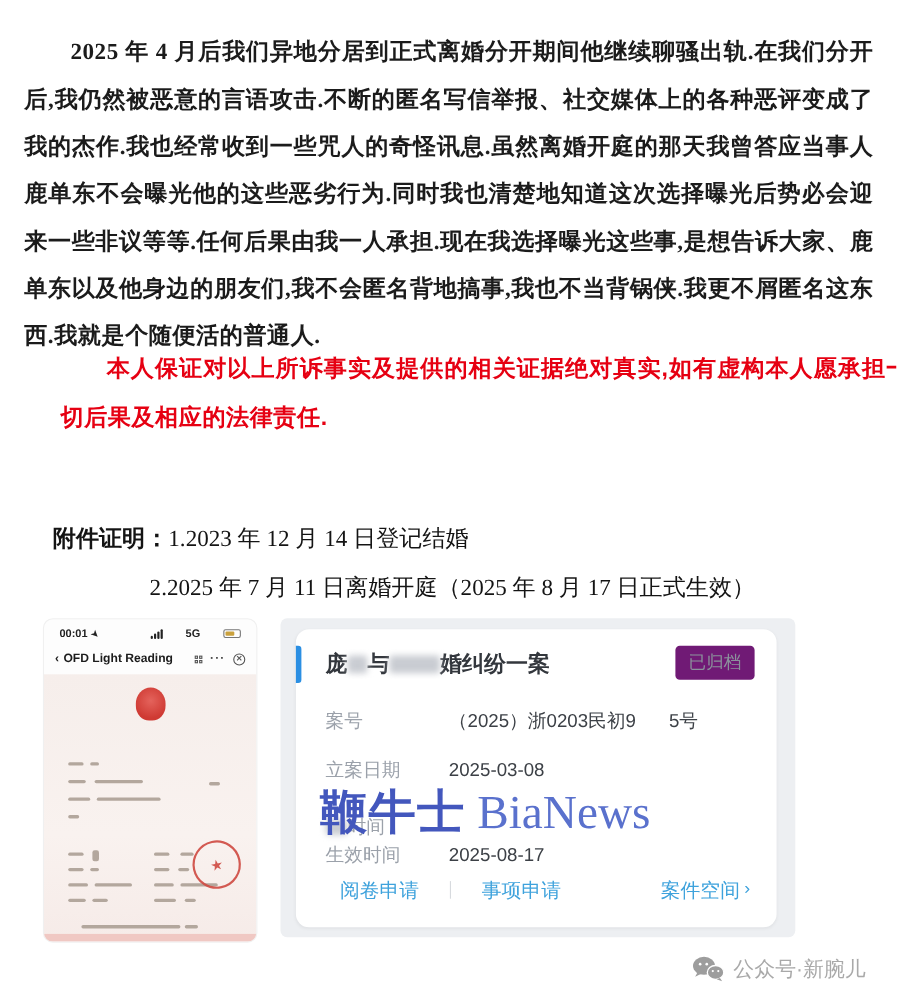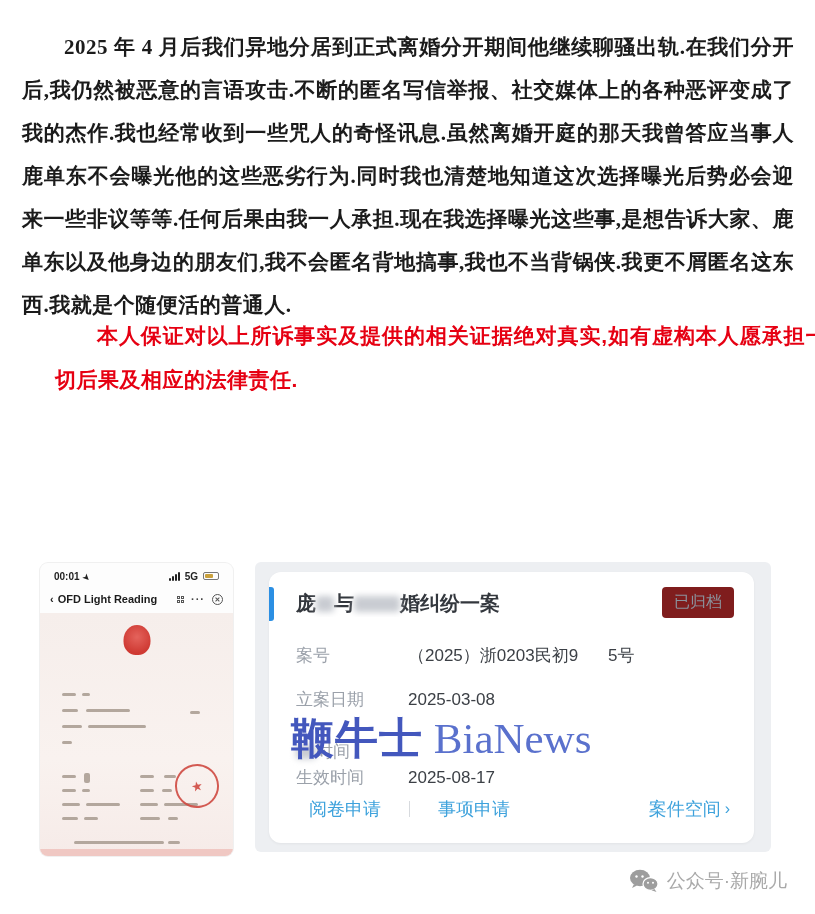--- a/index.html
+++ b/index.html
@@ -37,21 +37,21 @@
     background:#fdfdfd; border-radius:8px; overflow:hidden;
     box-shadow:0 0 0 1px #f0f0f0;
     font-family:"Liberation Sans", sans-serif;
   }
   .statusbar {
     position:absolute; top:5px; left:0; right:0; height:16px;
     display:flex; justify-content:space-between; align-items:center; padding:0 14px;
     font-size:10px; font-weight:bold; color:#222;
   }
   .loc-arrow { display:inline-block; font-size:8px; transform:rotate(45deg); margin-left:3px; }
-  .sb-right { display:flex; align-items:center; gap:5px; }
+  .sb-right { display:flex; align-items:center; gap:21px; }
   .sig { display:flex; align-items:flex-end; gap:1px; }
   .sig i { display:block; width:2px; background:#222; border-radius:1px; }
   .battery { width:16px; height:8px; border:1px solid #777; border-radius:2px; position:relative; }
   .battery::after { content:""; position:absolute; left:1px; top:1px; bottom:1px; width:60%; background:#caa13d; border-radius:1px; }
   .navbar {
     position:absolute; top:26px; left:0; right:0; height:20px;
     display:flex; align-items:center; padding:0 10px; gap:4px;
     font-size:11px; font-weight:bold; color:#1c1c1c;
   }
   .nav-right { margin-left:auto; display:flex; align-items:center; gap:7px; color:#444; }
@@ -79,36 +79,36 @@
   .seal {
     position:absolute; right:14px; bottom:48px; width:44px; height:44px;
     border:2px solid #cf4a42; border-radius:50%; transform:rotate(-12deg);
     display:flex; align-items:center; justify-content:center;
     color:#cf4a42; font-size:13px; opacity:0.9;
   }
   .cert-strip { position:absolute; left:0; right:0; bottom:0; height:7px; background:#f0c8c3; }
 
   
   .case-wrap {
-    position:absolute; left:255px; top:562px; width:516px; height:290px;
+    position:absolute; left:255px; top:562px; width:468px; height:290px;
     background:#edeff2; border-radius:6px;
     font-family:"Liberation Sans", sans-serif;
   }
   .case-card {
     position:absolute; left:14px; right:17px; top:10px; bottom:9px;
     background:#ffffff; border-radius:12px; box-shadow:0 1px 3px rgba(0,0,0,0.05);
   }
   .accent { position:absolute; left:0; top:15px; width:5px; height:34px; background:#2b8fe3; border-radius:0 3px 3px 0; }
   .case-title {
     position:absolute; left:27px; top:18px; right:120px;
     font-size:20px; font-weight:bold; color:#33373d; white-space:nowrap; overflow:hidden;
   }
   .redact { display:inline-block; height:16px; background:#c9ccd2; filter:blur(3px); border-radius:3px; vertical-align:-2px; }
   .badge {
-    position:absolute; right:20px; top:15px; background:#7f1d1d; color:#8b929c;
+    position:absolute; right:20px; top:15px; background:#701a75; color:#8b929c;
     font-size:16px; padding:5px 12px; border-radius:4px;
   }
   .crow { position:absolute; left:27px; right:24px; display:flex; align-items:center; font-size:17px; }
   .crow .clabel { width:112px; color:#9ba1aa; flex:none; }
   .crow .cvalue { color:#3c4046; }
   .gap-redact { display:inline-block; width:30px; height:18px; background:#fff; vertical-align:-3px; }
   .watermark {
     position:absolute; left:2px; top:138px; white-space:nowrap; pointer-events:none;
     font-size:43px; color:#4a5fc0; z-index:5;margin-left:20px;
   }
@@ -127,20 +127,24 @@
 </style>
 </head>
 <body>
 
 <div class="page">
 
   <p class="para1">2025 年 4 月后我们异地分居到正式离婚分开期间他继续聊骚出轨.在我们分开后,我仍然被恶意的言语攻击.不断的匿名写信举报、社交媒体上的各种恶评变成了我的杰作.我也经常收到一些咒人的奇怪讯息.虽然离婚开庭的那天我曾答应当事人鹿单东不会曝光他的这些恶劣行为.同时我也清楚地知道这次选择曝光后势必会迎来一些非议等等.任何后果由我一人承担.现在我选择曝光这些事,是想告诉大家、鹿单东以及他身边的朋友们,我不会匿名背地搞事,我也不当背锅侠.我更不屑匿名这东西.我就是个随便活的普通人.</p>
   <p class="declaration">本人保证对以上所诉事实及提供的相关证据绝对真实,如有虚构本人愿承担一切后果及相应的法律责任.</p>
 
   <div class="attachment">
+    <div class="line1">
+      <span class="lbl">附件证明：</span><span>1.2023 年 12 月 14 日登记结婚</span>
+    </div>
+    <div class="line2">2.2025 年 7 月 11 日离婚开庭（2025 年 8 月 17 日正式生效）</div>
   </div>
 
   <div class="phone">
     <div class="statusbar">
       <span><span>00:01</span><span class="loc-arrow">➤</span></span>
       <span class="sb-right">
         <span class="sig">
             <i style="height:3px"></i>
             <i style="height:5px"></i>
             <i style="height:7px"></i>

